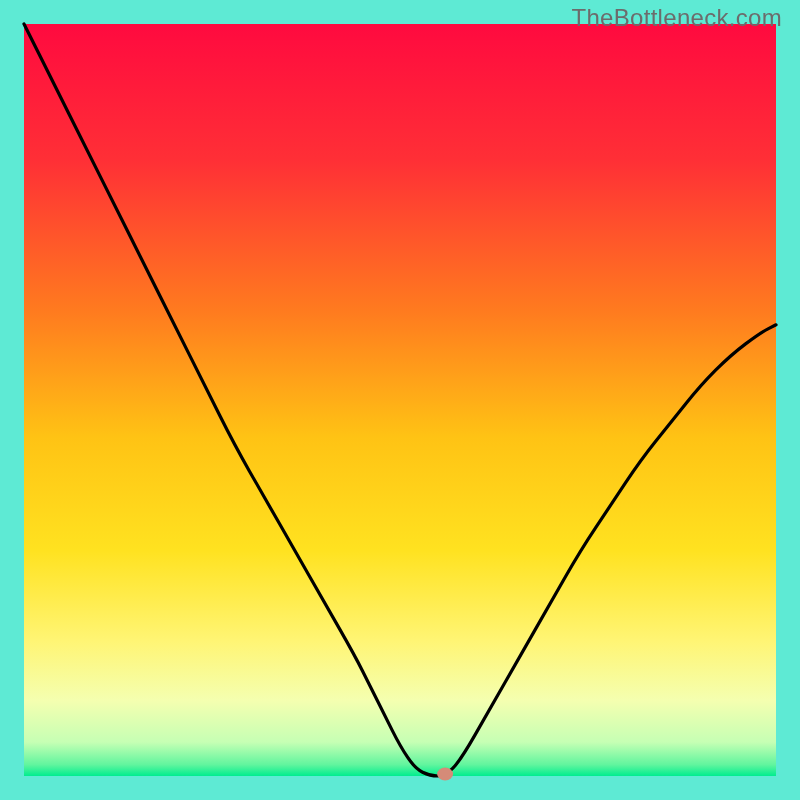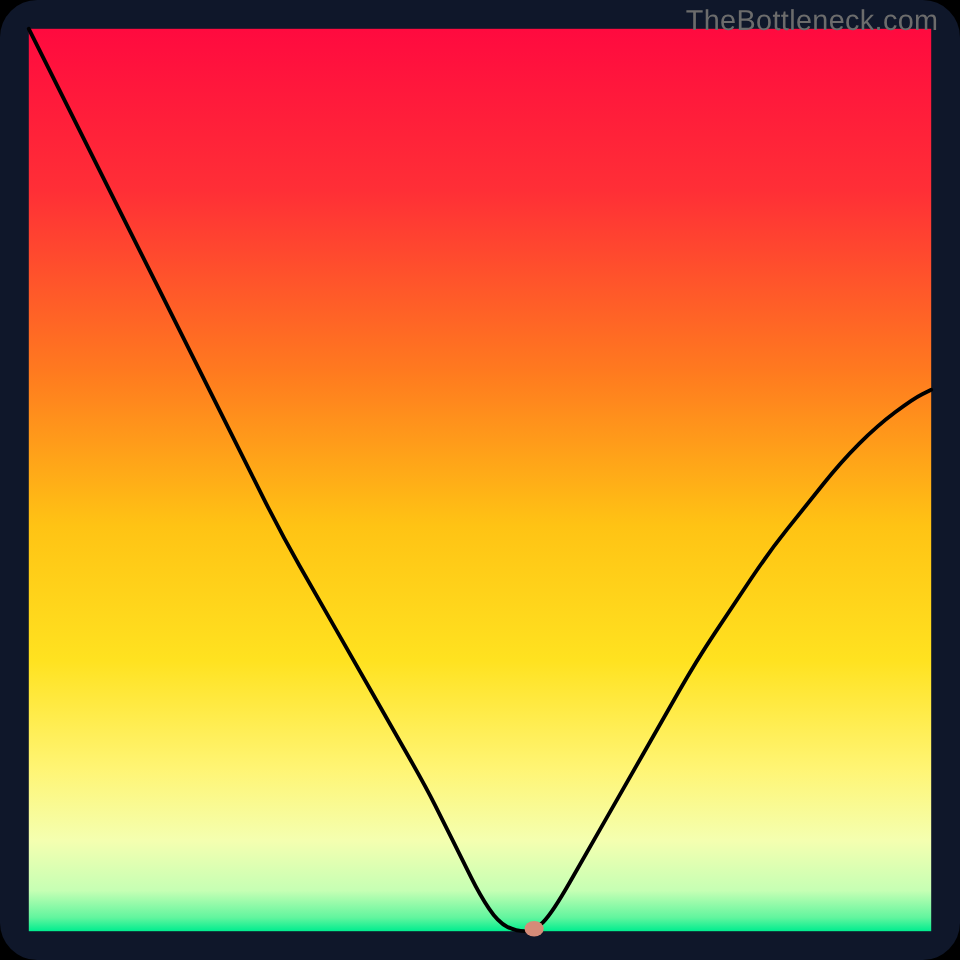--- a/index.html
+++ b/index.html
@@ -8,22 +8,21 @@
     width: 800px;
     height: 800px;
     background: #000;
     font-family: Arial, Helvetica, sans-serif;
     overflow: hidden;
   }
   .frame {
     position: relative;
     width: 800px;
     height: 800px;
-    background: #0f172a;
-    border-radius: 31px;
+    background: #5eead4;
   }
   .watermark {
     position: absolute;
     top: 4px;
     right: 18px;
     color: #6c6c6c;
     font-size: 24px;
     font-weight: 500;
     letter-spacing: 0.3px;
     z-index: 5;

